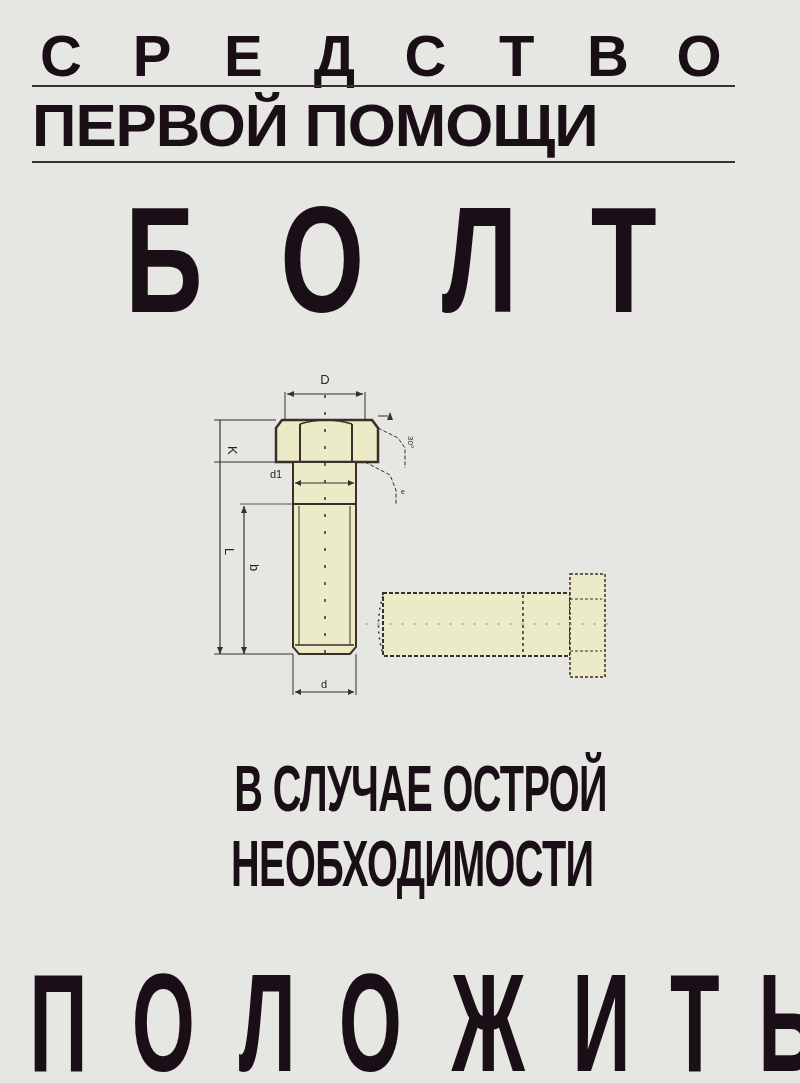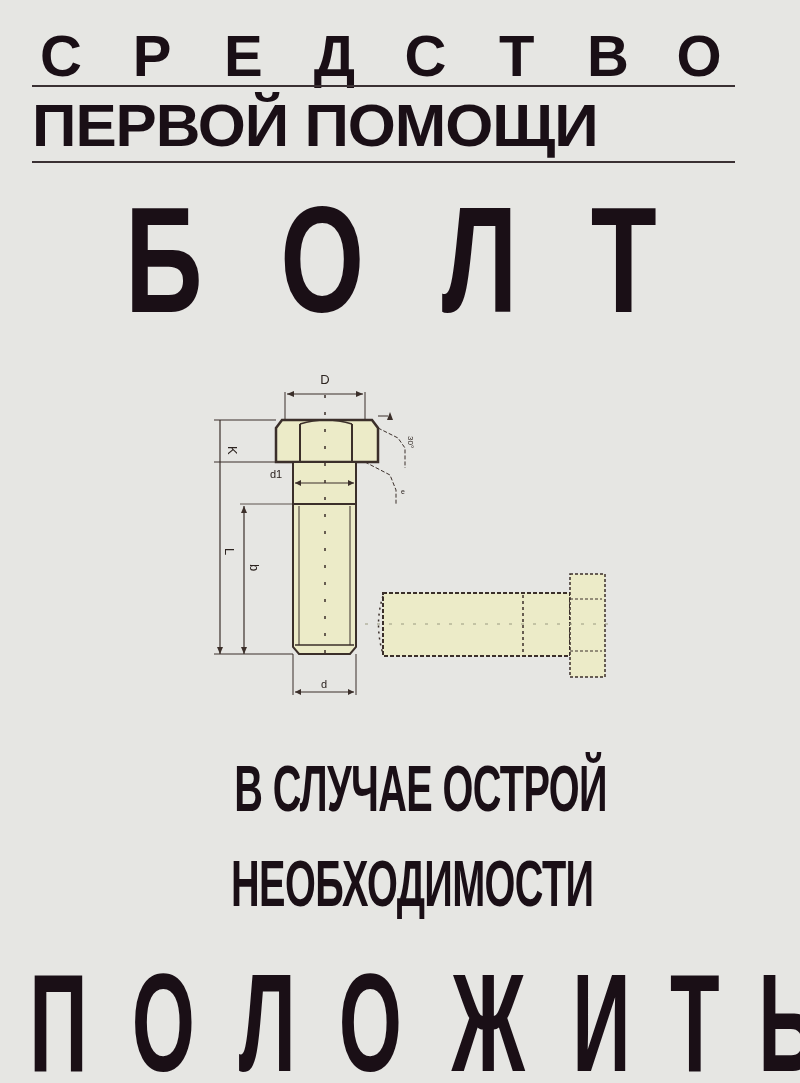--- a/index.html
+++ b/index.html
@@ -34,21 +34,21 @@
     }
     .bolt-word span { display: inline-block; transform: scaleX(0.72); transform-origin: center top; }
     .diagram { left: 200px; top: 355px; width: 420px; height: 350px; }
     .mid {
       left: 120px; width: 560px; text-align: right;
       font-weight: bold; font-size: 64px; line-height: 64px; white-space: nowrap;
       font-family: "Liberation Sans", sans-serif;
     }
     .mid span { display: inline-block; transform: scaleX(0.62); transform-origin: center top; letter-spacing: -1px; }
     .mid1 { top: 757px; }
-    .mid2 { top: 832px; margin-top: 20px; }
+    .mid2 { top: 832px; }
     .bottom-word {
       left: 8px; top: 968px; width: 784px; height: 110px;
       display: flex; justify-content: space-between;
       font-weight: bold; font-size: 140px; line-height: 110px;
     }
     .bottom-word span { display: inline-block; transform: scaleX(0.58); transform-origin: center top; }
   </style>
 </head>
 <body>
 

